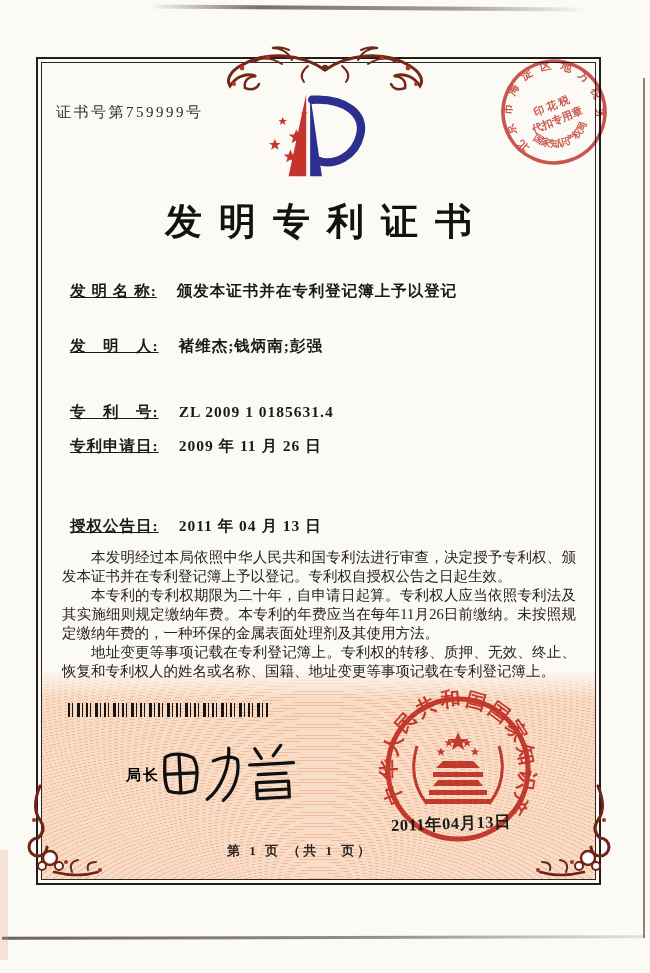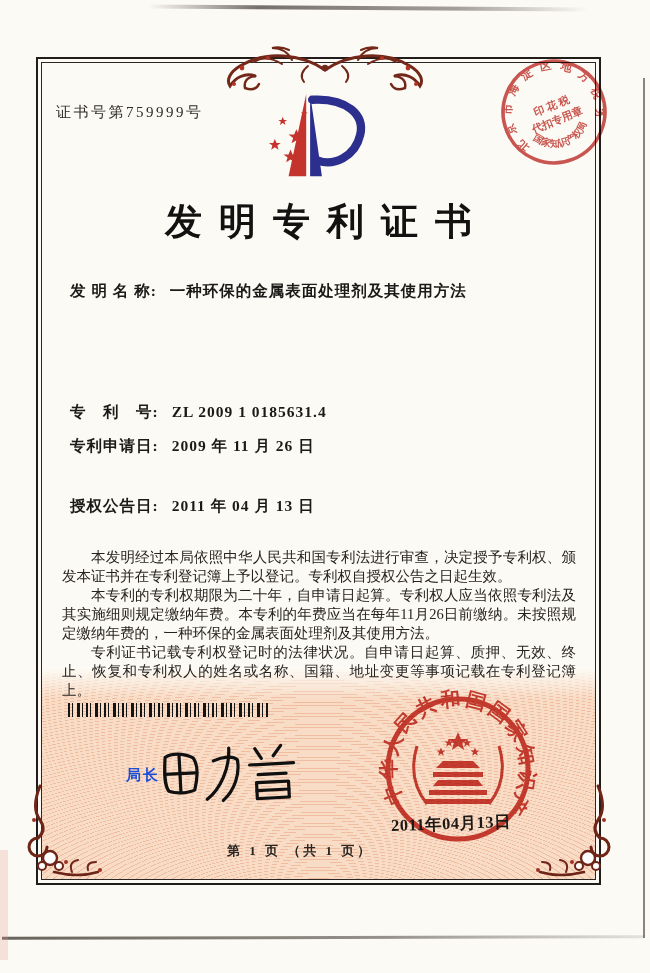--- a/index.html
+++ b/index.html
@@ -37,39 +37,39 @@
 
   
   #certificate-number{left:56px;top:103px;font-size:15px;letter-spacing:2.5px;color:#2e2b28;font-weight:500;}
   #sipo-logo{left:260px;top:88px;width:114px;height:100px;}
   #tax-stamp{left:498px;top:56px;width:112px;height:112px;opacity:.88;mix-blend-mode:multiply;}
   #certificate-title{left:36px;top:197px;width:565px;text-align:center;
     font-size:37px;font-weight:600;letter-spacing:17px;text-indent:17px;color:#141210;}
 
   
   .field-row{left:70px;font-size:15.5px;font-weight:600;letter-spacing:1px;color:#1c1a18;white-space:nowrap;}
-  .field-row .lab{margin-right:13px;}
+  .field-row .lab{margin-right:20px;text-decoration:underline;}
   #row-name{top:281px;} #row-inventor{top:336px;} #row-patno{top:402px;}
-  #row-appdate{top:436px;} #row-patentee{top:478px;} #row-pubdate{top:496px;}
+  #row-appdate{top:436px;} #row-patentee{top:478px;} #row-pubdate{top:516px;}
 
   
   #body-text{left:62px;top:548px;width:514px;font-size:14.5px;line-height:19px;
     text-align:justify;color:#262220;font-weight:500;}
   #body-text p{margin:0;text-indent:2em;}
 
   
   #barcode{left:68px;top:703px;width:200px;height:14px;
     background:repeating-linear-gradient(90deg,
       #151515 0 2px, transparent 2px 4px,
       #151515 4px 5px, transparent 5px 9px,
       #151515 9px 12px, transparent 12px 14px,
       #151515 14px 15px, transparent 15px 18px);}
 
   
-  #director-title{left:126px;top:766px;font-size:15px;letter-spacing:2px;color:#1d4ed8;font-weight:600;}
+  #director-title{left:126px;top:766px;font-size:15px;letter-spacing:2px;color:#000000;font-weight:600;}
   #director-signature{left:156px;top:738px;width:150px;height:70px;}
 
   
   #national-seal{left:383px;top:694px;width:150px;height:150px;opacity:.92;mix-blend-mode:multiply;}
   #seal-date{left:391px;top:813px;font-size:16.5px;font-weight:bold;letter-spacing:.5px;
     color:#1c1916;transform:rotate(-2deg);}
 
   
   #page-footer{left:0;top:842px;width:600px;text-align:center;font-size:13px;font-weight:600;
     letter-spacing:3px;color:#2a2520;}
@@ -188,36 +188,39 @@
         <textPath href="#taxArcBot" textLength="64" lengthAdjust="spacing">国家知识产权局</textPath>
       </text>
       <text x="55" y="52" text-anchor="middle" font-size="10.5" font-weight="bold">印 花 税</text>
       <text x="55" y="67" text-anchor="middle" font-size="10.5" font-weight="bold">代扣专用章</text>
     </g>
   </svg>
 
   <div class="abs" id="certificate-title">发明专利证书</div>
 
   <div class="abs field-row" id="row-name">
-    <span class="lab">发 明 名 称:</span><span>一种环保的金属表面处理剂及其使用方法</span>
+    <span class="lab">发 明 名 称:</span><span>颁发本证书并在专利登记簿上予以登记</span>
+  </div>
+  <div class="abs field-row" id="row-inventor">
+    <span class="lab">发　明　人:</span><span>褚维杰;钱炳南;彭强</span>
   </div>
   <div class="abs field-row" id="row-patno">
     <span class="lab">专　利　号:</span><span>ZL 2009 1 0185631.4</span>
   </div>
   <div class="abs field-row" id="row-appdate">
     <span class="lab">专利申请日:</span><span>2009 年 11 月 26 日</span>
   </div>
   <div class="abs field-row" id="row-pubdate">
     <span class="lab">授权公告日:</span><span>2011 年 04 月 13 日</span>
   </div>
 
   <div class="abs" id="body-text">
     <p>本发明经过本局依照中华人民共和国专利法进行审查，决定授予专利权、颁发本证书并在专利登记簿上予以登记。专利权自授权公告之日起生效。</p>
     <p>本专利的专利权期限为二十年，自申请日起算。专利权人应当依照专利法及其实施细则规定缴纳年费。本专利的年费应当在每年11月26日前缴纳。未按照规定缴纳年费的，一种环保的金属表面处理剂及其使用方法。</p>
-    <p>专利证书记载专利权登记时的法律状况。自申请日起算、质押、无效、终止、恢复和专利权人的姓名或名称、国籍、地址变更等事项记载在专利登记簿上。</p>
+    <p>地址变更等事项记载在专利登记簿上。专利权的转移、质押、无效、终止、恢复和专利权人的姓名或名称、国籍、地址变更等事项记载在专利登记簿上。</p>
   </div>
 
   <div class="abs" id="barcode"></div>
 
   <div class="abs" id="director-title">局长</div>
   <svg class="abs" id="director-signature" viewBox="0 0 150 70" aria-label="田力普">
     <g stroke="#101010" stroke-width="3.2" fill="none" stroke-linecap="round" stroke-linejoin="round" transform="rotate(-3 75 35)">
       <path d="M10,16 C8,34 8,44 12,50 C22,54 34,52 38,50 C42,36 42,24 38,18 C28,12 16,12 10,16 Z"></path>
       <path d="M24,14 L24,52"></path>
         <path d="M9,33 L39,33"></path>

